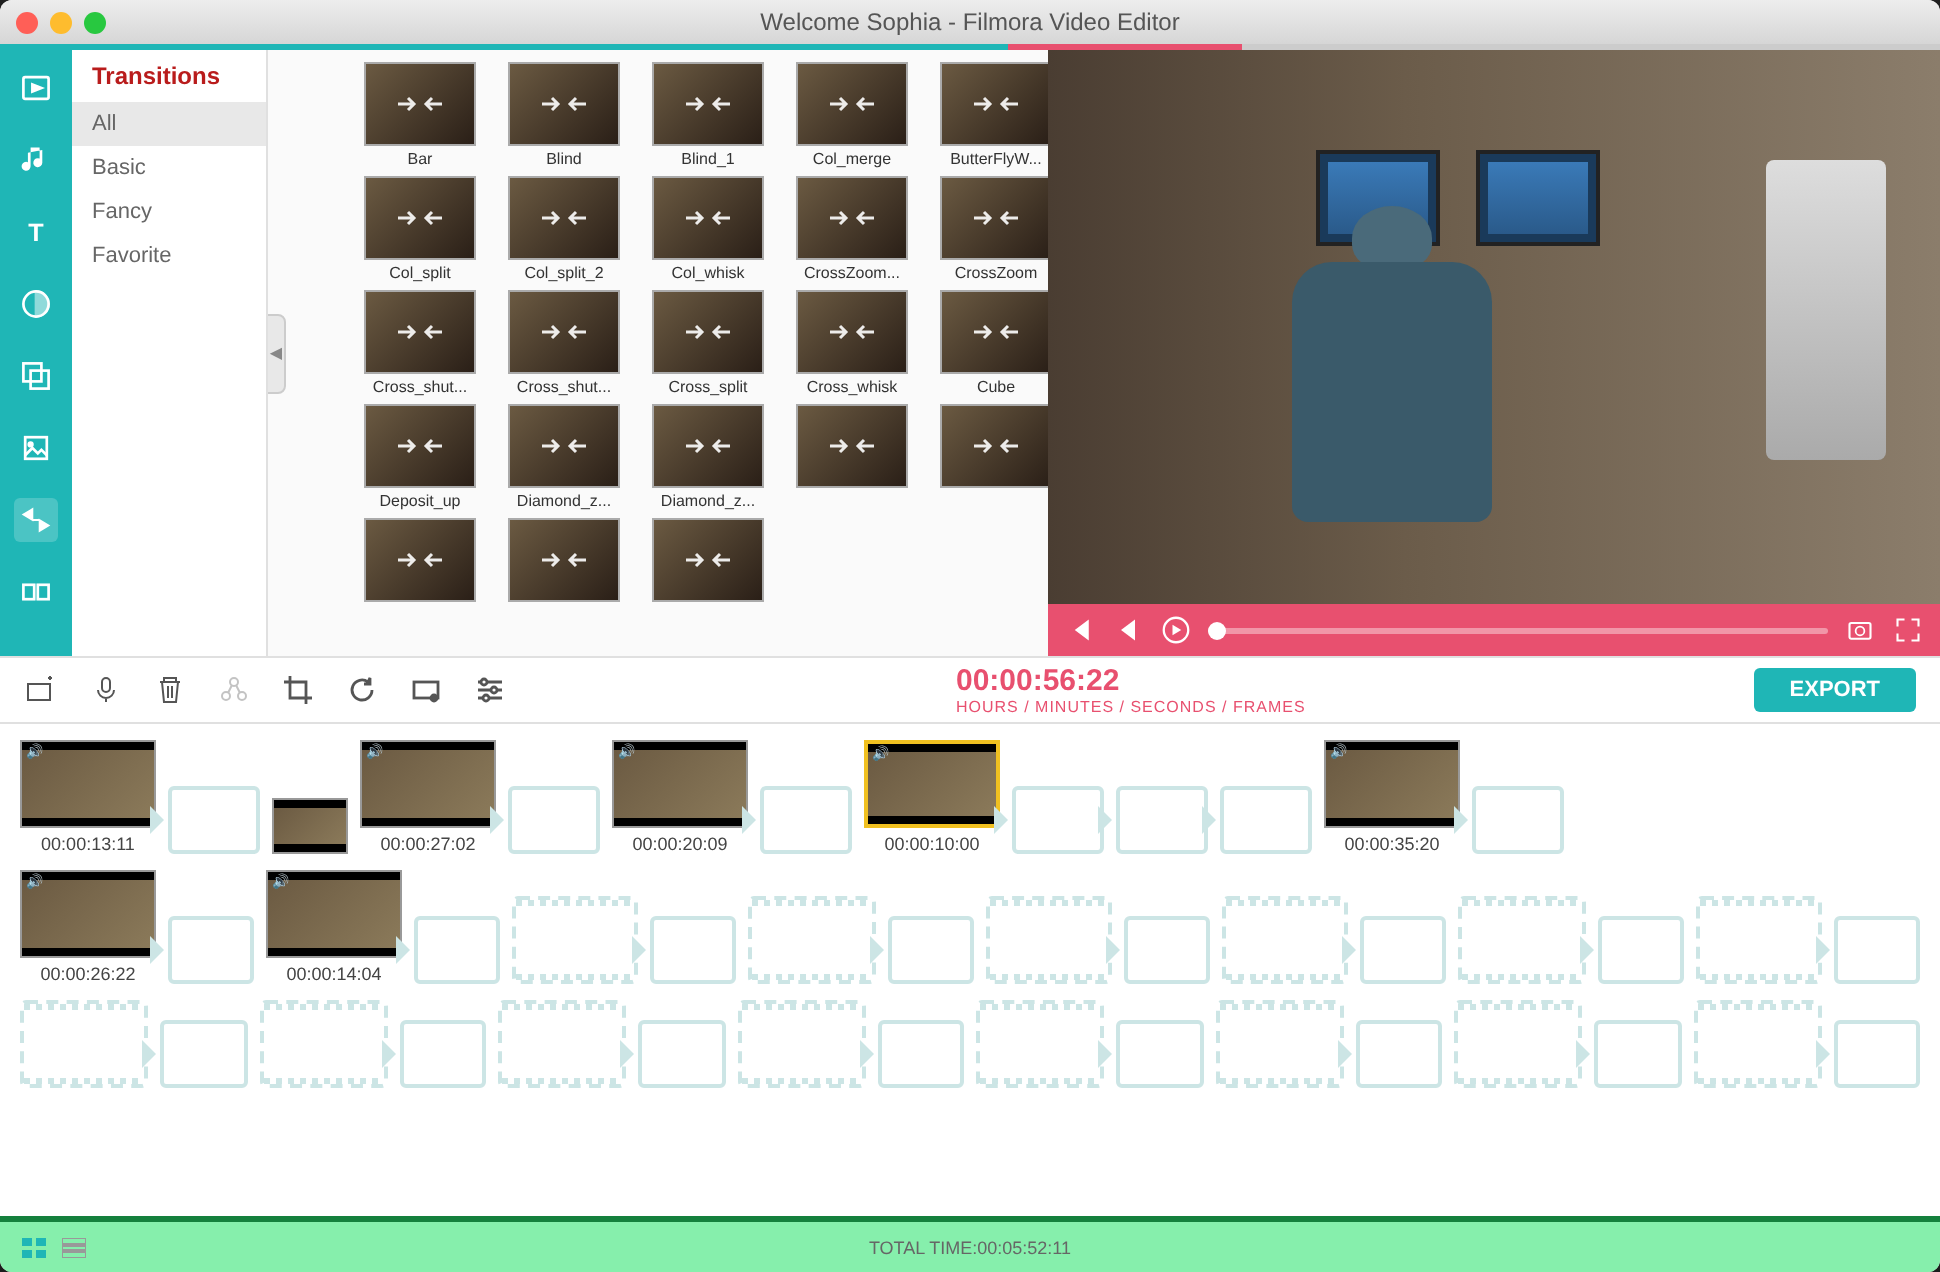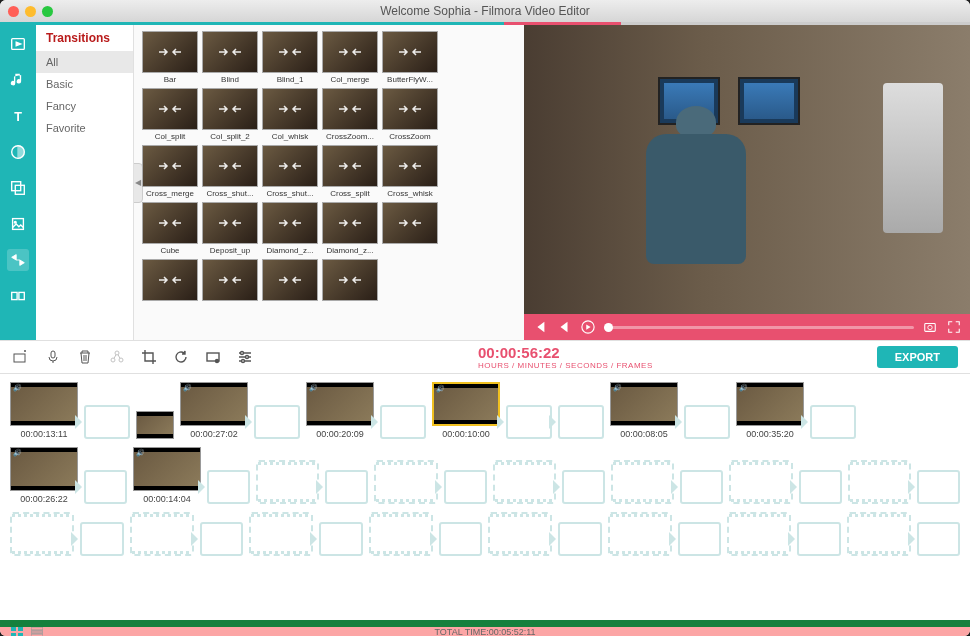--- a/index.html
+++ b/index.html
@@ -18,21 +18,21 @@
 .leftbar .lb { width: 22px; height: 22px; display: flex; align-items: center; justify-content: center; color: #fff; cursor: pointer; }
 .leftbar .lb svg { width: 18px; height: 18px; }
 .leftbar .lb.sel { background: rgba(255,255,255,0.2); border-radius: 3px; }
 
 .categories { width: 98px; background: #fff; font-size: 11px; color: #666; border-right: 1px solid #e0e0e0; }
 .categories .hdr { color: #b91c1c; font-weight: 600; padding: 6px 10px; font-size: 12px; }
 .categories .cat { padding: 5px 10px; cursor: pointer; }
 .categories .cat.sel { background: #e8e8e8; }
 
 .browser { flex: 1; background: #fafafa; overflow-y: auto; padding: 6px 2px 0 8px; position: relative; }
-.bgrid { display: grid; grid-template-columns: repeat(5, 56px); gap: 4px 4px; }
+.bgrid { display: grid; grid-template-columns: repeat(5, 56px); gap: 4px 16px; margin-left: 40px; }
 .th { width: 56px; }
 .th .thb { width: 56px; height: 42px; background: linear-gradient(135deg,#6b5a42,#2a1f17); border: 1px solid #aaa; position: relative; display: flex; align-items: center; justify-content: center; }
 .th .thb svg { width: 30px; height: 20px; }
 .th .lbl { font-size: 8px; color: #333; text-align: center; padding-top: 2px; white-space: nowrap; overflow: hidden; text-overflow: ellipsis; }
 .collapse-handle { position: absolute; left: -1px; top: 50%; transform: translateY(-50%); width: 10px; height: 40px; background: #e8e8e8; border: 1px solid #ccc; border-radius: 0 4px 4px 0; display: flex; align-items: center; justify-content: center; color: #888; font-size: 8px; cursor: pointer; }
 
 .preview { width: 446px; display: flex; flex-direction: column; background: #000; }
 .preview .screen { flex: 1; position: relative; overflow: hidden; }
 .screen .room { position: absolute; inset: 0; background: linear-gradient(90deg,#4a3d32 0%,#6b5c4a 40%,#8b7d6b 100%); }
 .screen .monitor { position: absolute; top: 18%; width: 62px; height: 48px; background: #1a3a5a; border: 2px solid #222; }
@@ -67,21 +67,21 @@
 .clip .cimg .spk { position: absolute; top: 1px; left: 2px; color: #fff; font-size: 7px; }
 .clip .cimg .inner { position:absolute; inset:4px 0; background: linear-gradient(135deg,#6b5a42,#8b7a5a); }
 .clip .ct { font-size: 9px; color: #444; text-align: center; padding-top: 3px; }
 .tslot { width: 46px; height: 34px; border: 2px solid #cce5e5; border-radius: 3px; margin-top: 4px; position: relative; }
 .tslot::before { content:""; position:absolute; left:-11px; top:50%; transform:translateY(-50%); border:7px solid transparent; border-left-color:#cce5e5; }
 .eslot { width: 68px; height: 44px; border: 2px dashed #cce5e5; border-radius: 3px; position:relative; }
 .eslot::before, .eslot::after { content:""; position:absolute; left:0; right:0; height:3px; background:repeating-linear-gradient(90deg,#cce5e5 0 3px,transparent 3px 6px); }
 .eslot::before { top:0; } .eslot::after { bottom:0; }
 .clip.small { width: 38px; } .clip.small .cimg { width: 38px; height: 28px; margin-top:8px; }
 
-.footer { height: 16px; background: #fca5a5; border-top: 7px solid #15803d; display: flex; align-items: center; padding: 0 10px; font-size: 9px; color: #666; }
+.footer { height: 28px; background: #86efac; border-top: 3px solid #15803d; display: flex; align-items: center; padding: 0 10px; font-size: 9px; color: #666; }
 .footer .vb { width: 14px; height: 12px; margin-right: 6px; cursor: pointer; color: #1fb6b6; display:flex; align-items:center; justify-content:center; }
 .footer .vb svg { width:12px; height:10px; }
 .footer .ft { position: absolute; left: 50%; transform: translateX(-50%); }
 
 ::-webkit-scrollbar { width: 10px; }
 ::-webkit-scrollbar-thumb { background: #bbb; border-radius: 5px; }
 ::-webkit-scrollbar-track { background: #eee; }
 </style>
 </head>
 <body>
@@ -241,28 +241,20 @@
               </svg>
             </div>
             <div class="lbl">CrossZoom</div>
           </div>
           <div class="th">
             <div class="thb">
               <svg viewBox="0 0 30 20" fill="none" stroke="#fff" stroke-width="1.5" opacity=".9">
                 <path d="M4 10h8m-3-3l3 3-3 3M26 10h-8m3-3l-3 3 3 3"></path>
               </svg>
             </div>
-            <div class="lbl">Cross_merge</div>
-          </div>
-          <div class="th">
-            <div class="thb">
-              <svg viewBox="0 0 30 20" fill="none" stroke="#fff" stroke-width="1.5" opacity=".9">
-                <path d="M4 10h8m-3-3l3 3-3 3M26 10h-8m3-3l-3 3 3 3"></path>
-              </svg>
-            </div>
             <div class="lbl">Cross_shut...</div>
           </div>
           <div class="th">
             <div class="thb">
               <svg viewBox="0 0 30 20" fill="none" stroke="#fff" stroke-width="1.5" opacity=".9">
                 <path d="M4 10h8m-3-3l3 3-3 3M26 10h-8m3-3l-3 3 3 3"></path>
               </svg>
             </div>
             <div class="lbl">Cross_shut...</div>
           </div>
@@ -487,27 +479,20 @@
         <div class="tslot"></div>
         <div class="clip sel">
           <div class="cimg">
             <div class="inner"></div>
             <span class="spk">🔊</span>
           </div>
           <div class="ct">00:00:10:00</div>
         </div>
         <div class="tslot"></div>
         <div class="tslot"></div>
-        <div class="clip">
-          <div class="cimg">
-            <div class="inner"></div>
-            <span class="spk">🔊</span>
-          </div>
-          <div class="ct">00:00:08:05</div>
-        </div>
         <div class="tslot"></div>
         <div class="clip">
           <div class="cimg">
             <div class="inner"></div>
             <span class="spk">🔊</span>
           </div>
           <div class="ct">00:00:35:20</div>
         </div>
         <div class="tslot"></div>
       </div>

